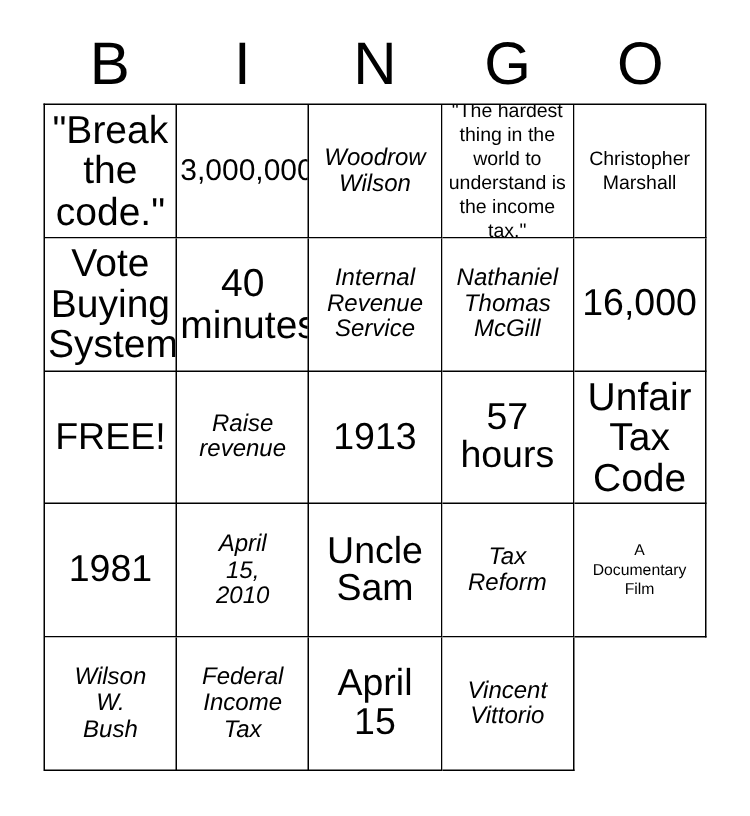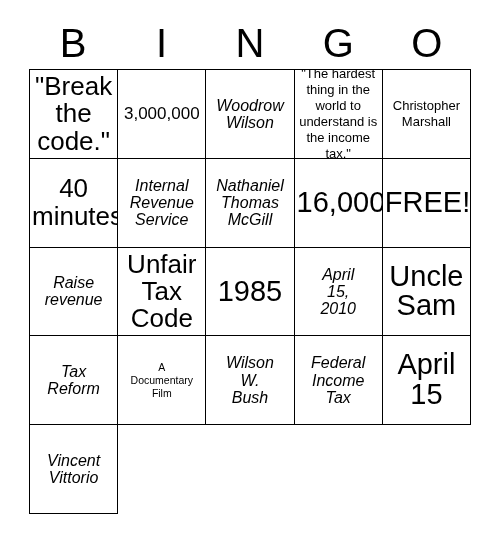--- a/index.html
+++ b/index.html
@@ -63,24 +63,24 @@
     padding: 1px 2px;
     overflow: hidden;
     background: #ffffff;
   }
   .cell span {
     display: block;
     width: 100%;
     white-space: pre-line;
   }
   
-  .fs-xl  { font-size: 29px; line-height: 1.03; }
+  .fs-xl  { font-size: 25px; line-height: 1.03; }
   .fs-lg  { font-size: 26px; line-height: 1.05; }
   .fs-md  { font-size: 16px; line-height: 1.08; font-style: italic; }
-  .fs-sm  { font-size: 17px; line-height: 1.1; }
+  .fs-sm  { font-size: 20px; line-height: 1.1; }
   .fs-xs  { font-size: 13px; line-height: 1.22; }
   .fs-xxs { font-size: 10.5px; line-height: 1.24; }
 </style>
 </head>
 <body>
 
 <div id="card">
 
   <div id="header-row">
     <div class="header-letter">B</div>
@@ -110,20 +110,25 @@
 world to
 understand is
 the income tax."</span>
       </div>
 
     <div class="cell">
         <span class="fs-xs">Christopher
 Marshall</span>
       </div>
     <div class="cell">
+        <span class="fs-lg">Vote
+Buying
+System</span>
+      </div>
+    <div class="cell">
         <span class="fs-lg">40
 minutes</span>
       </div>
     <div class="cell">
         <span class="fs-md">Internal
 Revenue
 Service</span>
       </div>
     <div class="cell">
         <span class="fs-md">Nathaniel
@@ -134,28 +139,35 @@
     <div class="cell">
         <span class="fs-xl">16,000</span>
       </div>
     <div class="cell">
         <span class="fs-xl">FREE!</span>
       </div>
     <div class="cell">
         <span class="fs-md">Raise
 revenue</span>
       </div>
+    <div class="cell">
+        <span class="fs-xl">1913</span>
+      </div>
+    <div class="cell">
+        <span class="fs-xl">57
+hours</span>
+      </div>
 
     <div class="cell">
         <span class="fs-lg">Unfair
 Tax
 Code</span>
       </div>
     <div class="cell">
-        <span class="fs-xl">1985</span>
+        <span class="fs-xl">1981</span>
       </div>
     <div class="cell">
         <span class="fs-md">April
 15,
 2010</span>
       </div>
     <div class="cell">
         <span class="fs-xl">Uncle
 Sam</span>
       </div>

